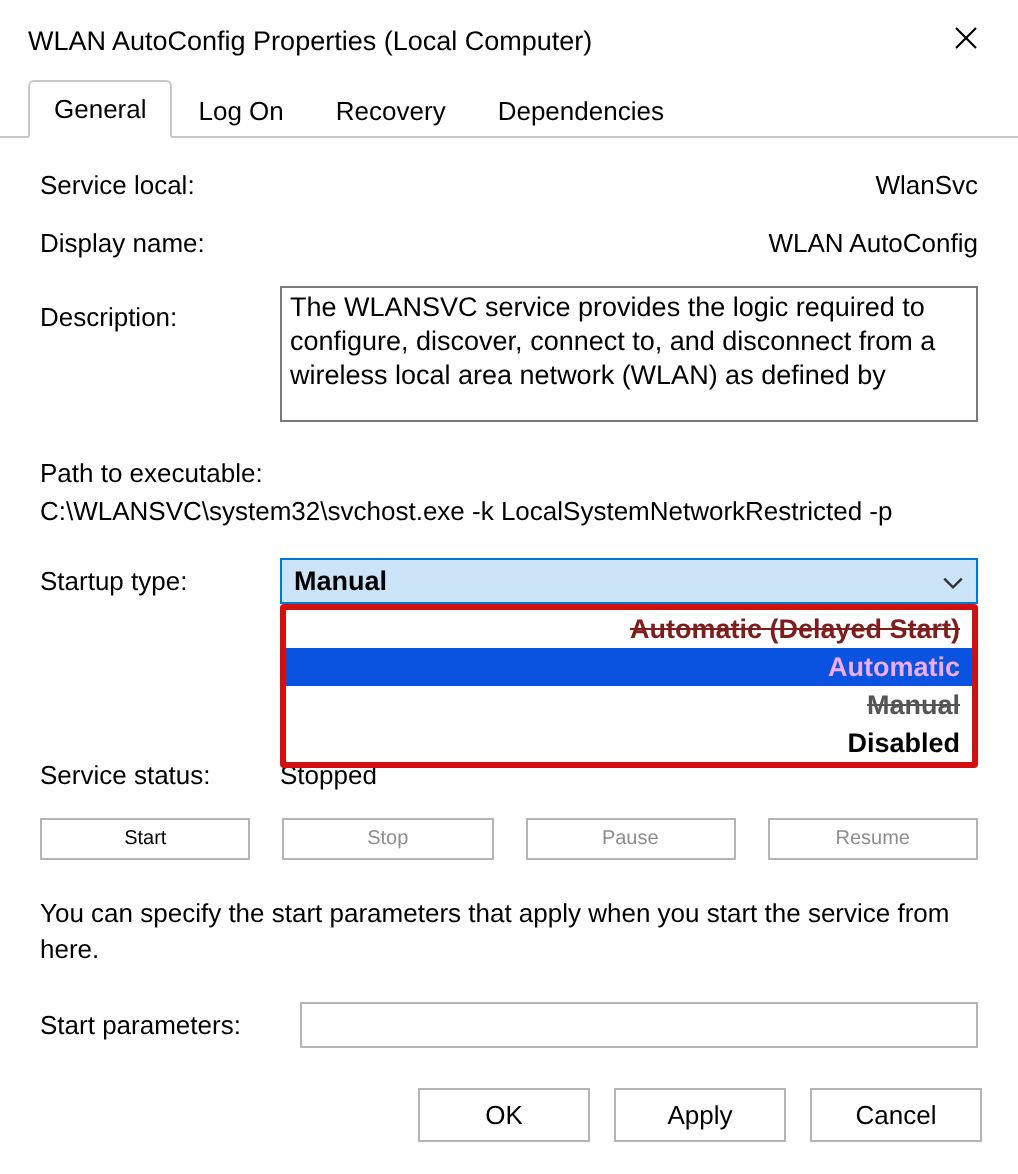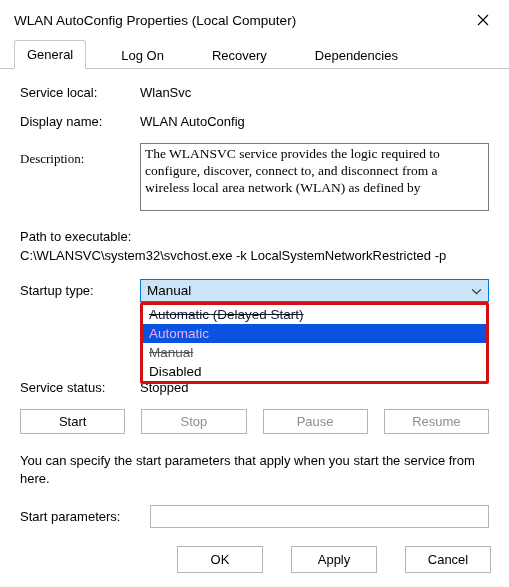--- a/index.html
+++ b/index.html
@@ -35,21 +35,20 @@
       font-size: 15px;
       font-weight: 300;
       padding: 2px 6px;
       cursor: default;
     }
     .tabstrip {
       display: flex;
       align-items: flex-end;
       padding: 0 14px;
       border-bottom: 1px solid #c8c8c8;
-      gap: 22px;
     }
     .tab {
       padding: 6px 12px 6px 12px;
       font-size: 13px;
       cursor: default;
       position: relative;
       top: 1px;
       border: 1px solid transparent;
       border-bottom: none;
     }
@@ -70,39 +69,41 @@
       display: flex;
       align-items: flex-start;
       margin-bottom: 14px;
     }
     .row .label {
       width: 120px;
       flex-shrink: 0;
     }
     .row .value {
       flex: 1;
+      text-align: right;
     }
     .desc-box {
       flex: 1;
       border: 1px solid #7a7a7a;
       padding: 2px 4px;
       height: 68px;
       overflow: hidden;
       font-size: 13.5px;
       line-height: 1.25;
       background: #fff;
     }
     .path-section {
       margin-bottom: 16px;
     }
     .path-val {
       margin-top: 4px;
     }
     .combo {
       position: relative;
+      font-weight: bold;
     }
     .combo-box {
       width: 100%;
       border: 1px solid #0078d4;
       background: #cce4f7;
       padding: 3px 6px;
       display: flex;
       justify-content: space-between;
       align-items: center;
       font-size: 13.5px;
@@ -142,21 +143,21 @@
       display: flex;
       gap: 16px;
       margin-bottom: 18px;
     }
     .svc-btn {
       flex: 1;
       border: 1px solid #b5b5b5;
       background: #fff;
       padding: 4px 0;
       text-align: center;
-      font-size: 13px;
+      font-size: 10px;
       cursor: default;
       font-family: inherit;
     }
     .svc-btn.disabled {
       color: #8e8e8e;
     }
     .help-text {
       margin-bottom: 18px;
       line-height: 1.35;
     }
@@ -171,21 +172,21 @@
       flex: 1;
       border: 1px solid #b5b5b5;
       padding: 3px 5px;
       font-family: inherit;
       font-size: 13px;
       background: #fff;
     }
     .footer {
       display: flex;
       justify-content: flex-end;
-      gap: 28px;
+      gap: 12px;
       padding: 10px 18px 16px 18px;
     }
     .footer-btn {
       min-width: 86px;
       border: 1px solid #b5b5b5;
       background: #fff;
       padding: 5px 0;
       text-align: center;
       font-size: 13px;
       cursor: default;
@@ -219,21 +220,21 @@
     <div class="row">
       <span class="label">Service local:</span>
       <span class="value">WlanSvc</span>
     </div>
 
     <div class="row">
       <span class="label">Display name:</span>
       <span class="value">WLAN AutoConfig</span>
     </div>
 
-    <div class="row" style="margin-bottom:18px;font-family:Liberation Serif, serif;">
+    <div class="row" style="margin-bottom:18px;">
       <span class="label" style="padding-top:8px;">Description:</span>
       <div class="desc-box">
         <span>The WLANSVC service provides the logic required to configure, discover, connect to, and disconnect from a wireless local area network (WLAN) as defined by</span>
       </div>
     </div>
 
     <div class="path-section">
       <div>Path to executable:</div>
       <div class="path-val">C:\WLANSVC\system32\svchost.exe -k LocalSystemNetworkRestricted -p</div>
     </div>
@@ -243,21 +244,21 @@
       <div class="value combo">
         <div class="combo-box">
           <span>Manual</span>
           <span class="combo-chevron">
             <svg viewBox="0 0 12 8">
                 <polyline points="1,1.5 6,6.5 11,1.5" fill="none" stroke="#333" stroke-width="1.4"></polyline>
               </svg>
           </span>
         </div>
         <div class="dropdown">
-          <div class="dropdown-item" style="text-decoration: line-through; color:#0f172a;"><span>Automatic (Delayed Start)</span></div>
+          <div class="dropdown-item" style="text-decoration: line-through; color:#7f1d1d;"><span>Automatic (Delayed Start)</span></div>
           <div class="dropdown-item selected"><span>Automatic</span></div>
           <div class="dropdown-item" style="text-decoration: line-through; color:#555;"><span>Manual</span></div>
           <div class="dropdown-item"><span>Disabled</span></div>
         </div>
       </div>
     </div>
 
     <div class="status-row">
       <span class="label">Service status:</span>
       <span>Stopped</span>

